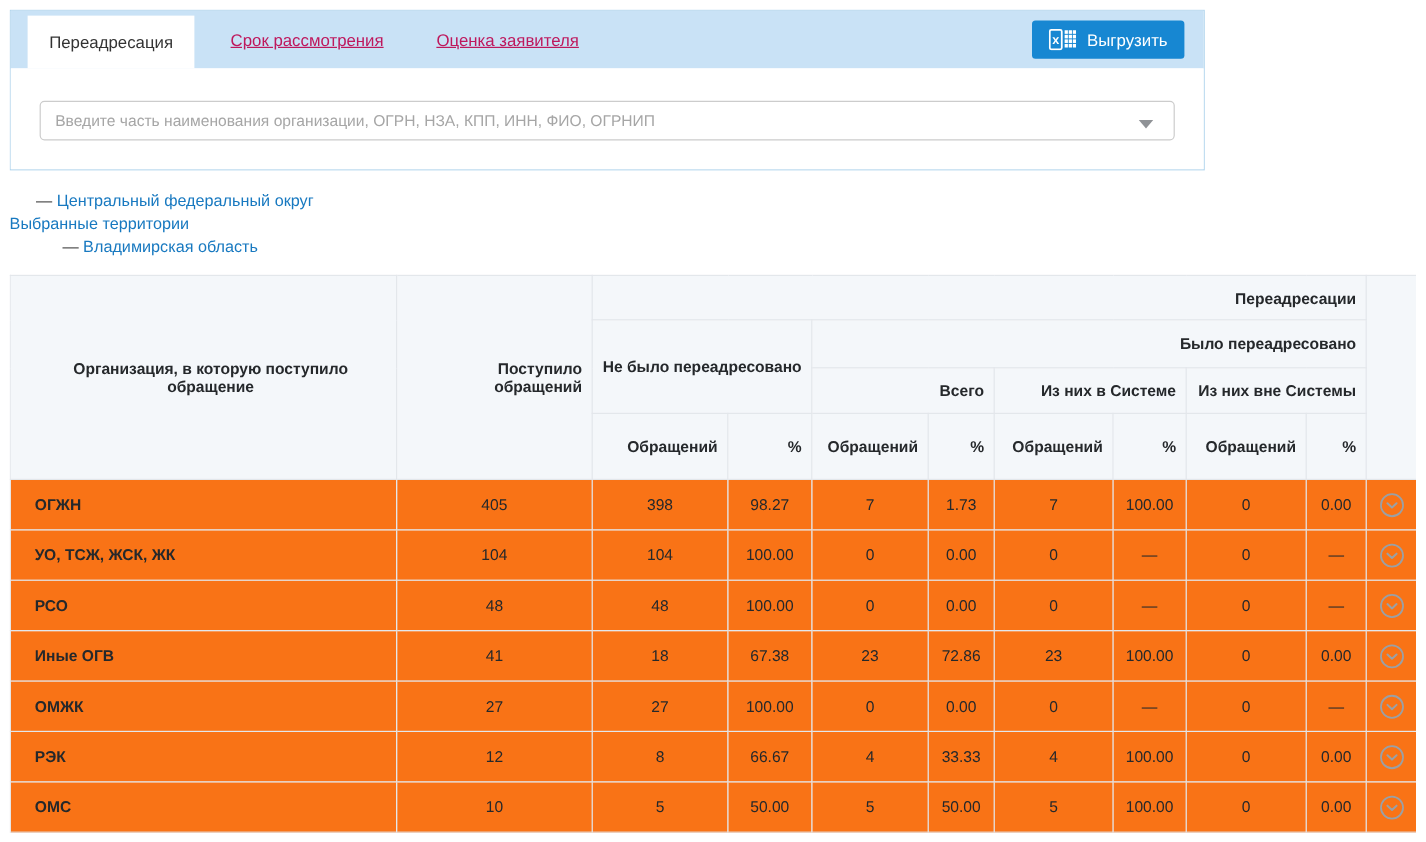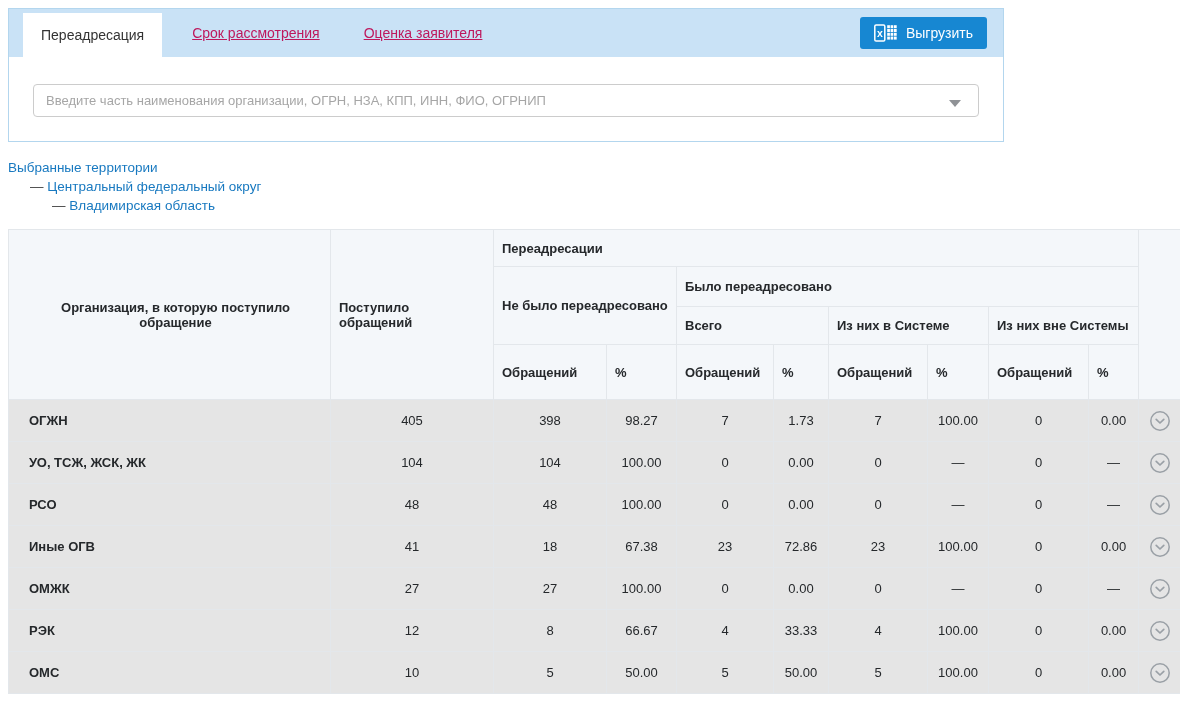--- a/index.html
+++ b/index.html
@@ -106,29 +106,29 @@
     font-size: 13px;
   }
   .stats-table th, .stats-table td {
     border: 1px solid #e3e7eb;
     padding: 4px 8px;
   }
   .stats-table thead th {
     background: #f4f7fa;
     font-weight: bold;
     color: #25282b;
-    text-align: left;
+    text-align: right;
     vertical-align: middle;
   }
   .stats-table thead tr.hr1 { height: 37px; }
   .stats-table thead tr.hr2 { height: 40px; }
   .stats-table thead tr.hr3 { height: 38px; }
   .stats-table thead tr.hr4 { height: 55px; }
   .stats-table th.org-h { text-align: center; padding-left: 20px; }
-  .stats-table tbody tr { height: 42px; background: #e5e5e5; }
+  .stats-table tbody tr { height: 42px; background: #f97316; }
   .stats-table td { text-align: center; color: #25282b; vertical-align: middle; }
   .stats-table td.org-cell { text-align: left; padding-left: 20px; font-weight: bold; }
   .stats-table td.action-cell { padding: 0; }
   .expand-btn {
     background: none;
     border: none;
     padding: 0;
     margin: 0;
     cursor: pointer;
     display: flex;
@@ -170,26 +170,26 @@
       <span>Выгрузить</span>
     </button>
   </div>
   <div class="search-area">
     <input class="search-input" type="text" placeholder="Введите часть наименования организации, ОГРН, НЗА, КПП, ИНН, ФИО, ОГРНИП" style="">
     <div class="dropdown-arrow"></div>
   </div>
 </div>
 
 <div class="territories">
-  <div class="terr-line">
-    <a class="terr-link">Выбранные территории</a>
-  </div>
   <div class="terr-line lvl1">
     <span class="dash">—</span>
     <a class="terr-link">Центральный федеральный округ</a>
+  </div>
+  <div class="terr-line">
+    <a class="terr-link">Выбранные территории</a>
   </div>
   <div class="terr-line lvl2">
     <span class="dash">—</span>
     <a class="terr-link">Владимирская область</a>
   </div>
 </div>
 
 <table class="stats-table">
   <colgroup>
     <col style="width:322px">

